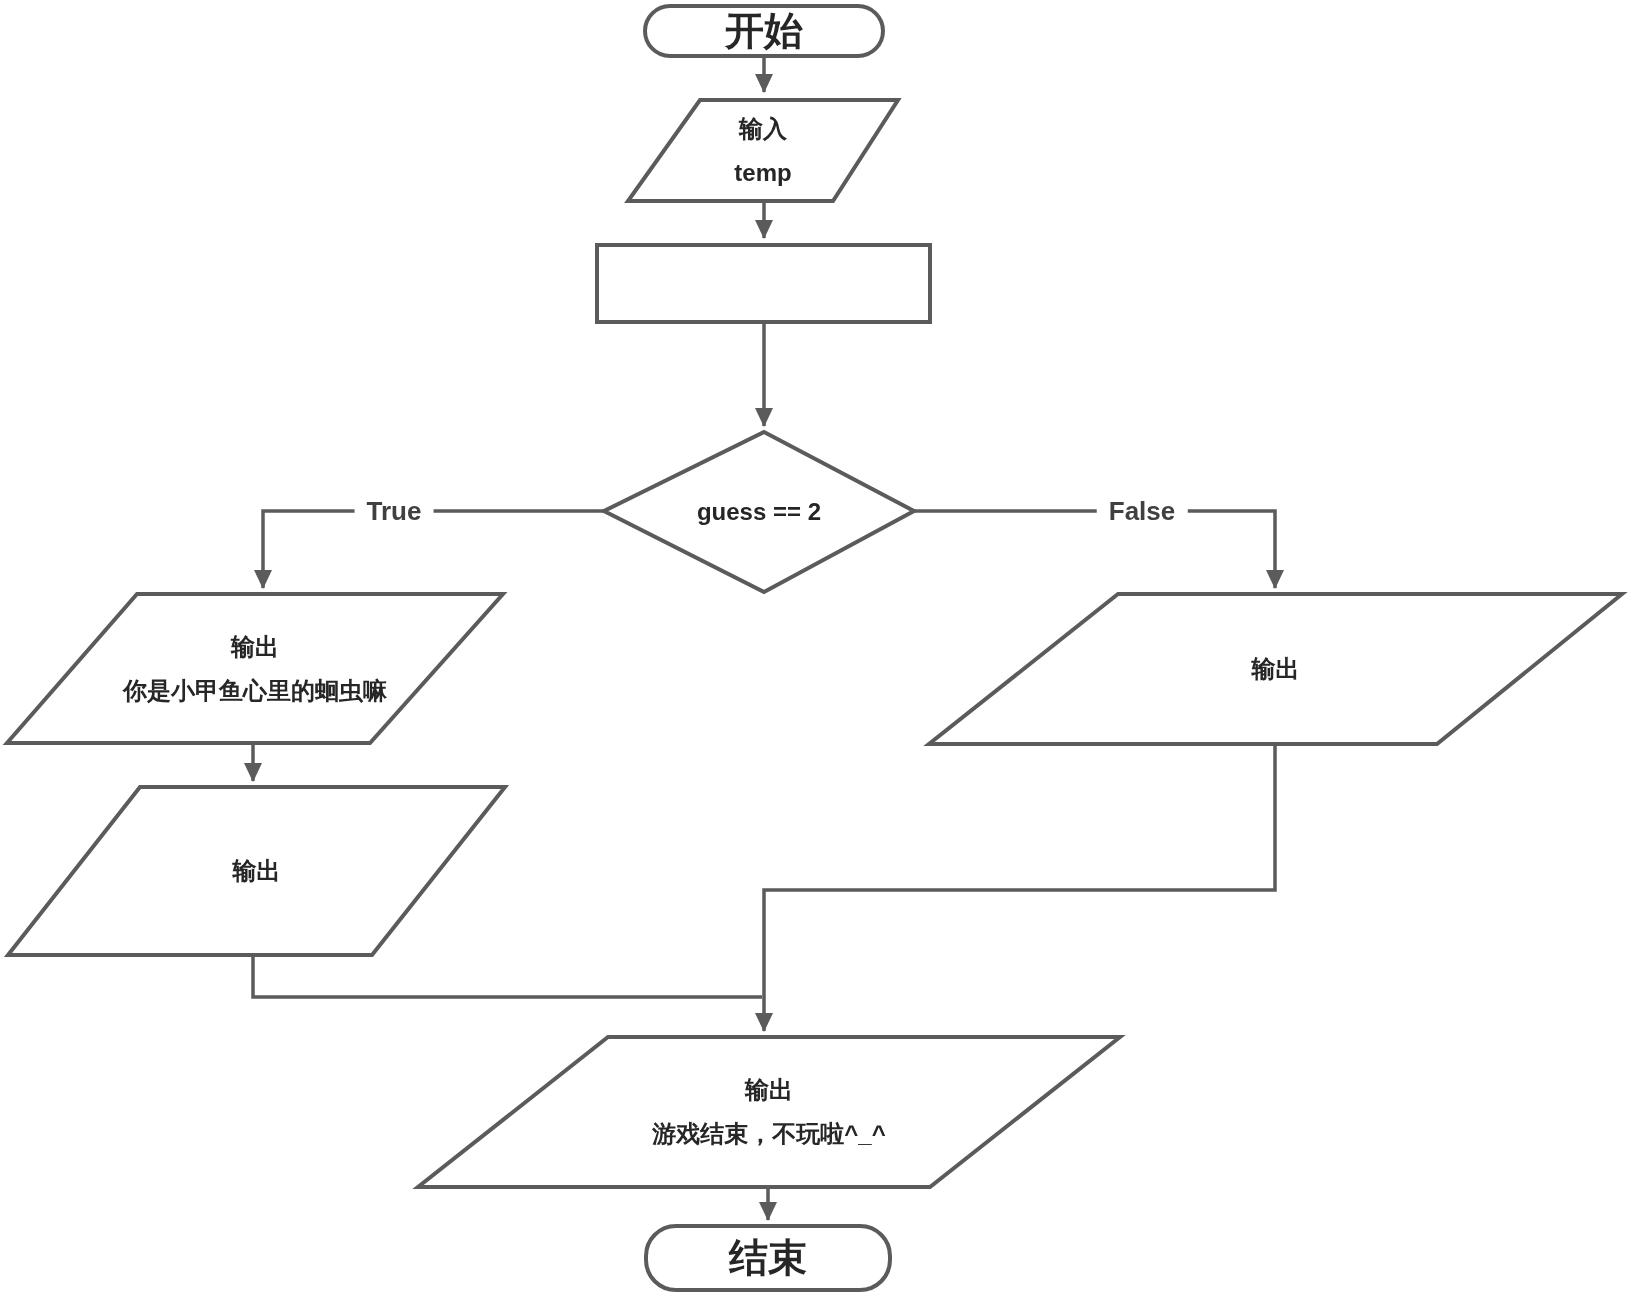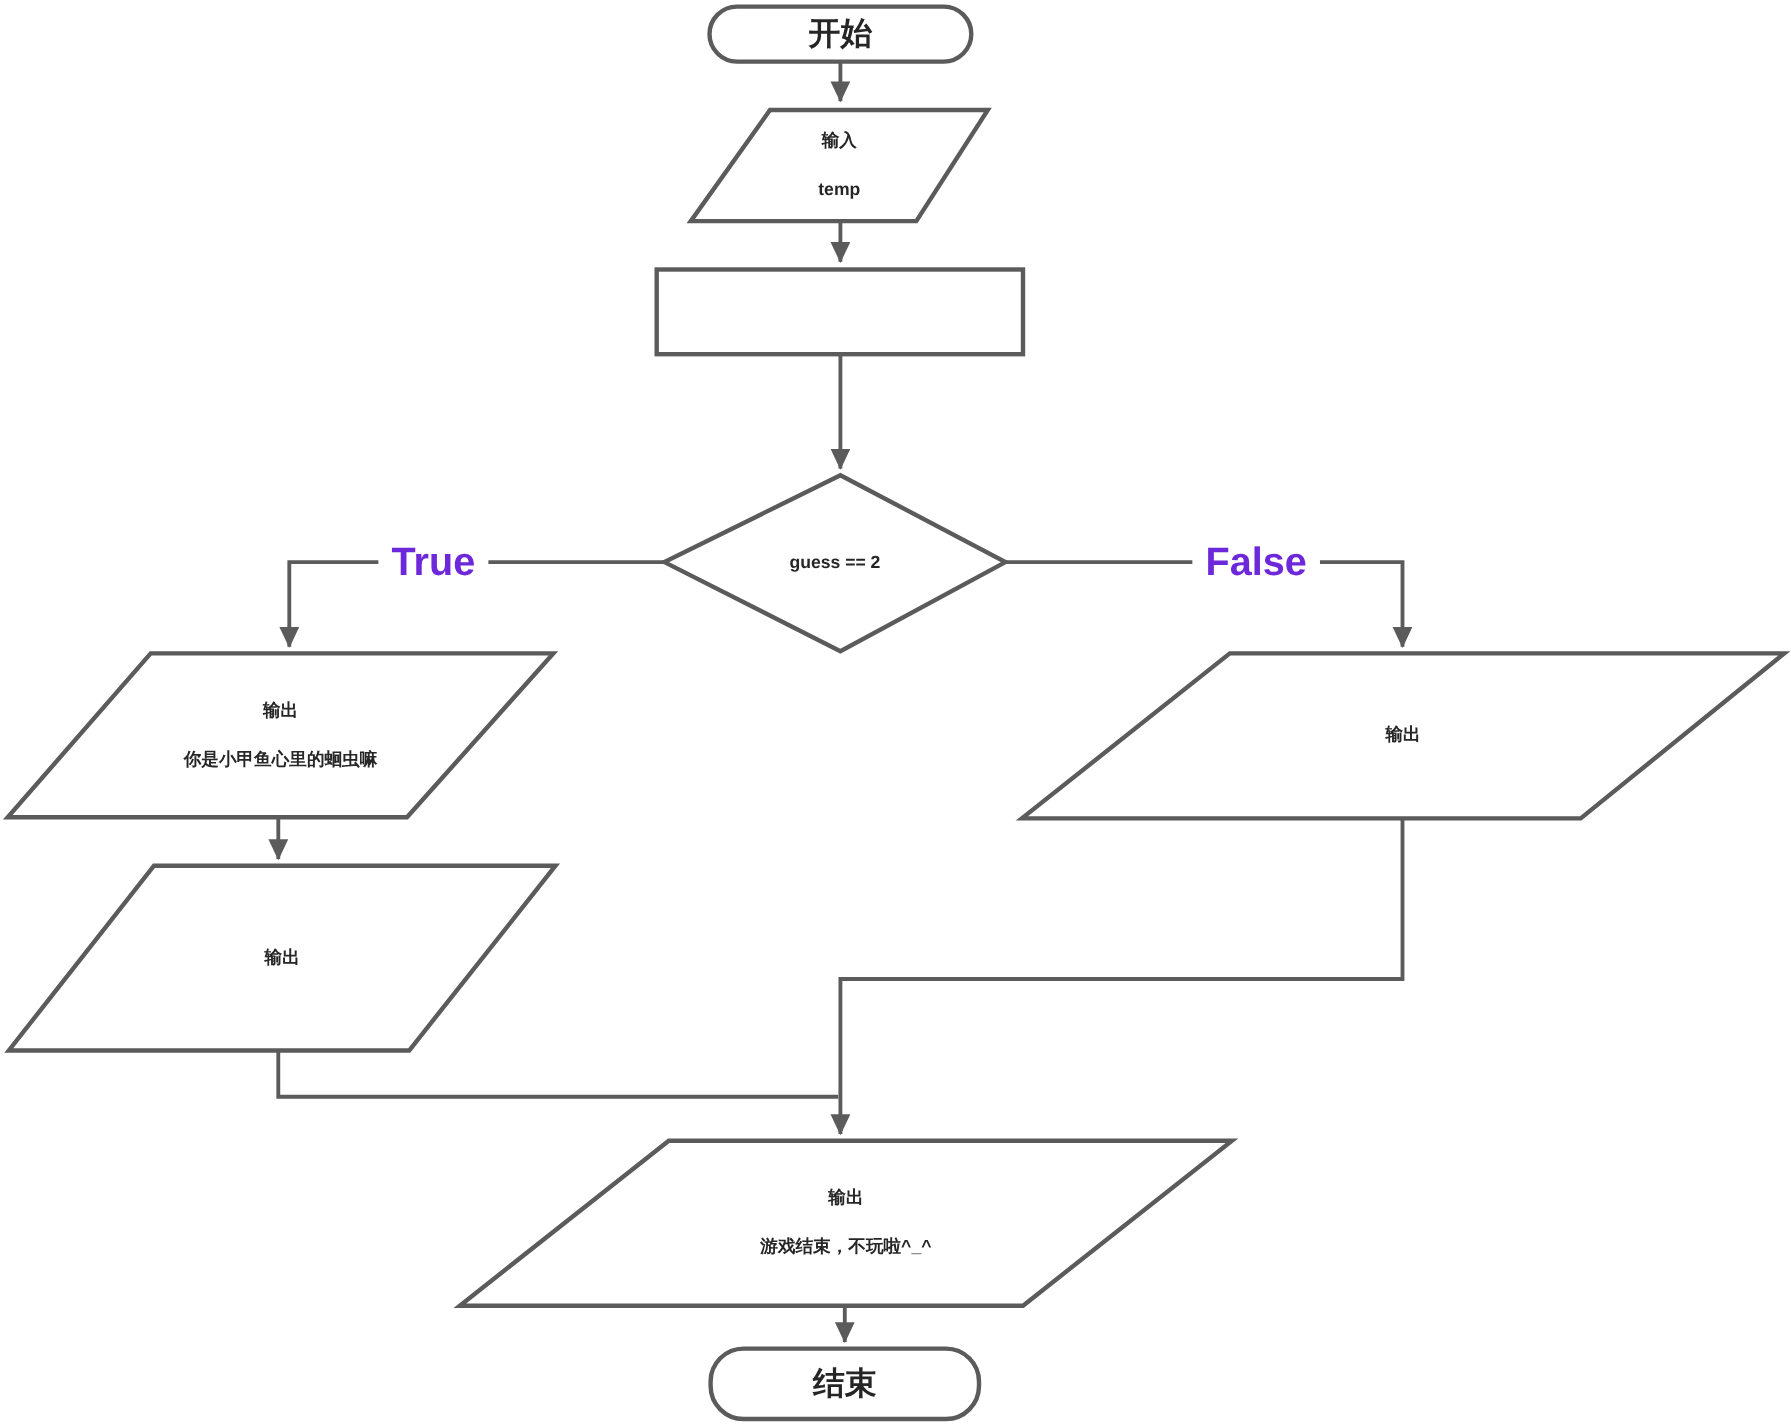--- a/index.html
+++ b/index.html
@@ -26,31 +26,31 @@
     display: flex;
     flex-direction: column;
     align-items: center;
     justify-content: center;
     text-align: center;
     font-weight: 700;
     color: #262626;
     line-height: 44px;
     pointer-events: none;
   }
-  .fs29 { font-size: 29px; text-align: center; }
-  .fs28 { font-size: 16px; text-align: center; }
+  .fs29 { font-size: 39px; text-align: center; }
+  .fs28 { font-size: 24px; text-align: center; }
   .pre  { white-space: pre; }
   .branch-lbl {
     position: absolute;
     transform: translate(-50%, -50%);
     background: #ffffff;
     padding: 2px 12px;
-    font-size: 36px;
+    font-size: 26px;
     font-weight: 700;
-    color: #6d28d9;
+    color: #404040;
     line-height: 34px;
     text-align: right;
   }
 </style>
 </head>
 <body>
 
 <div class="canvas">
 
   <svg class="layer" width="1628" height="1297" viewBox="0 0 1628 1297">

